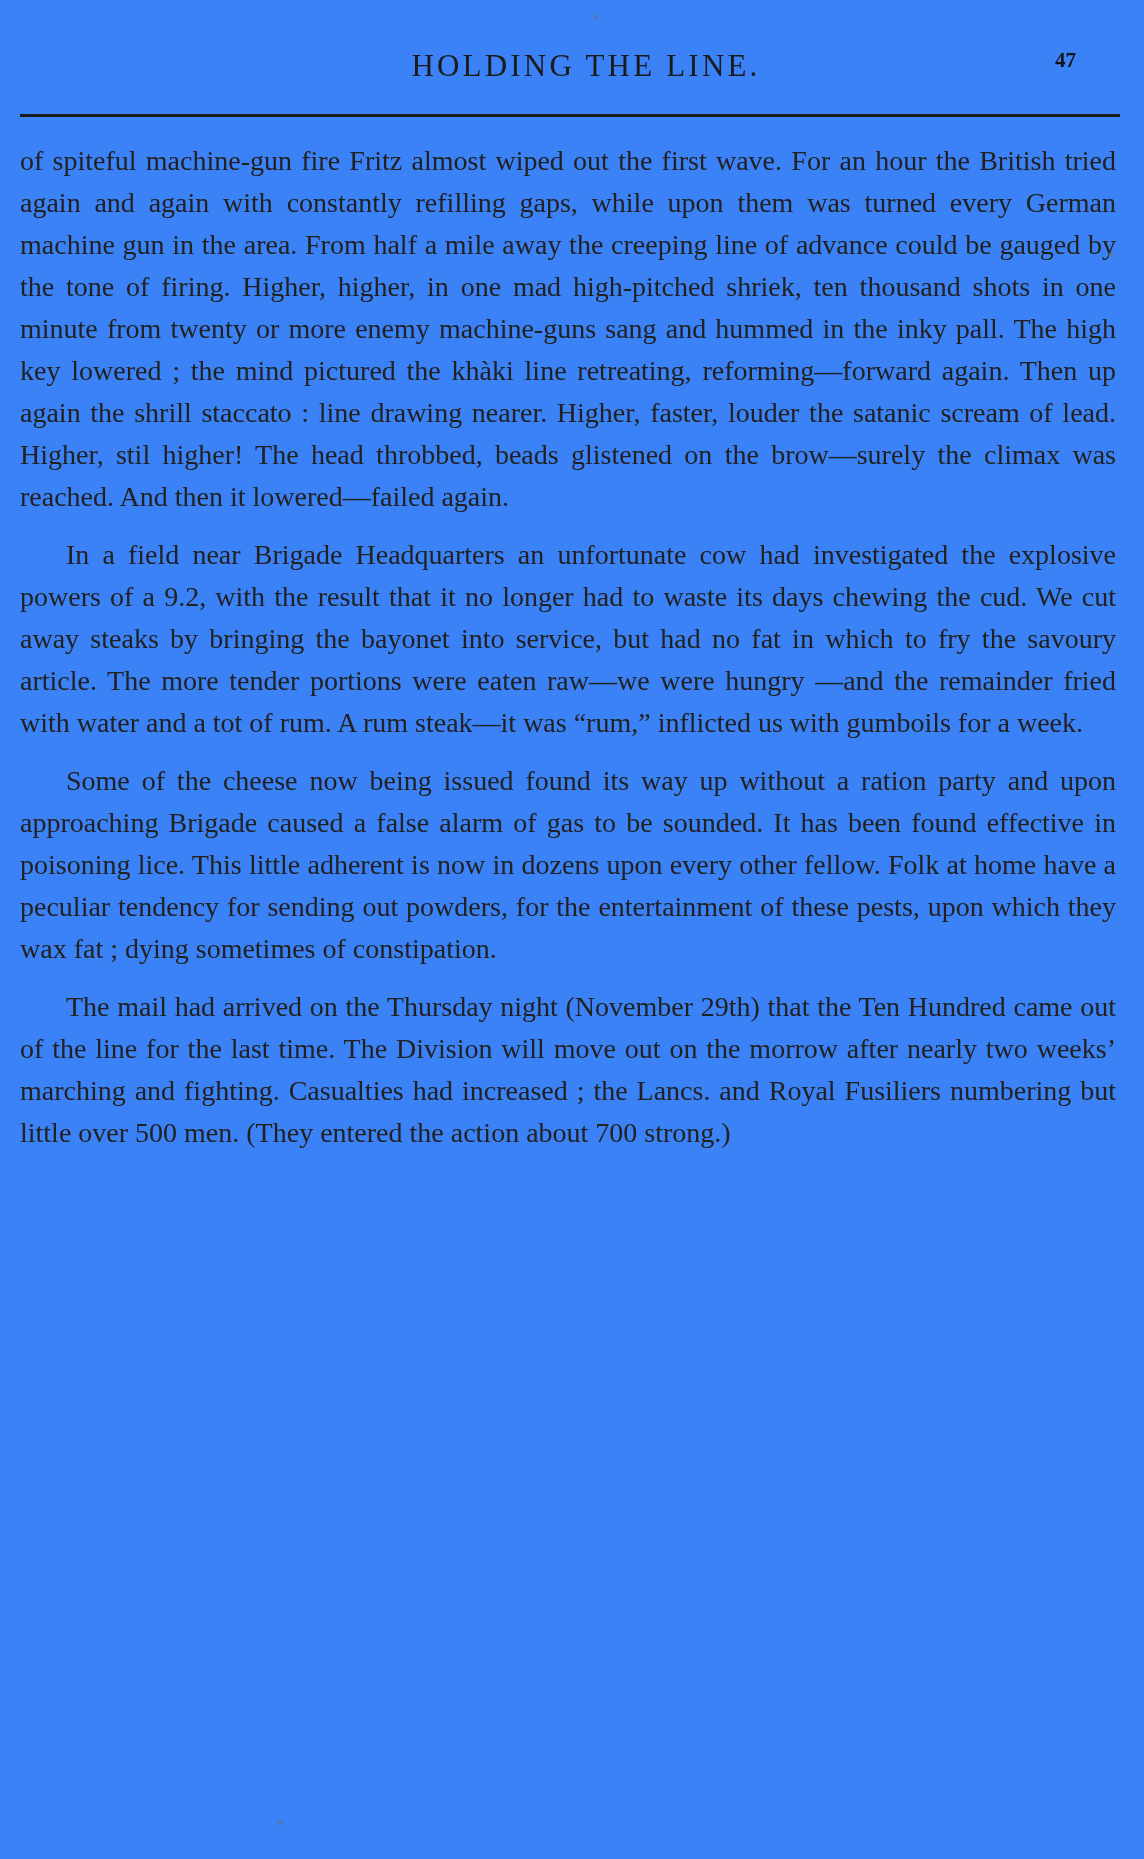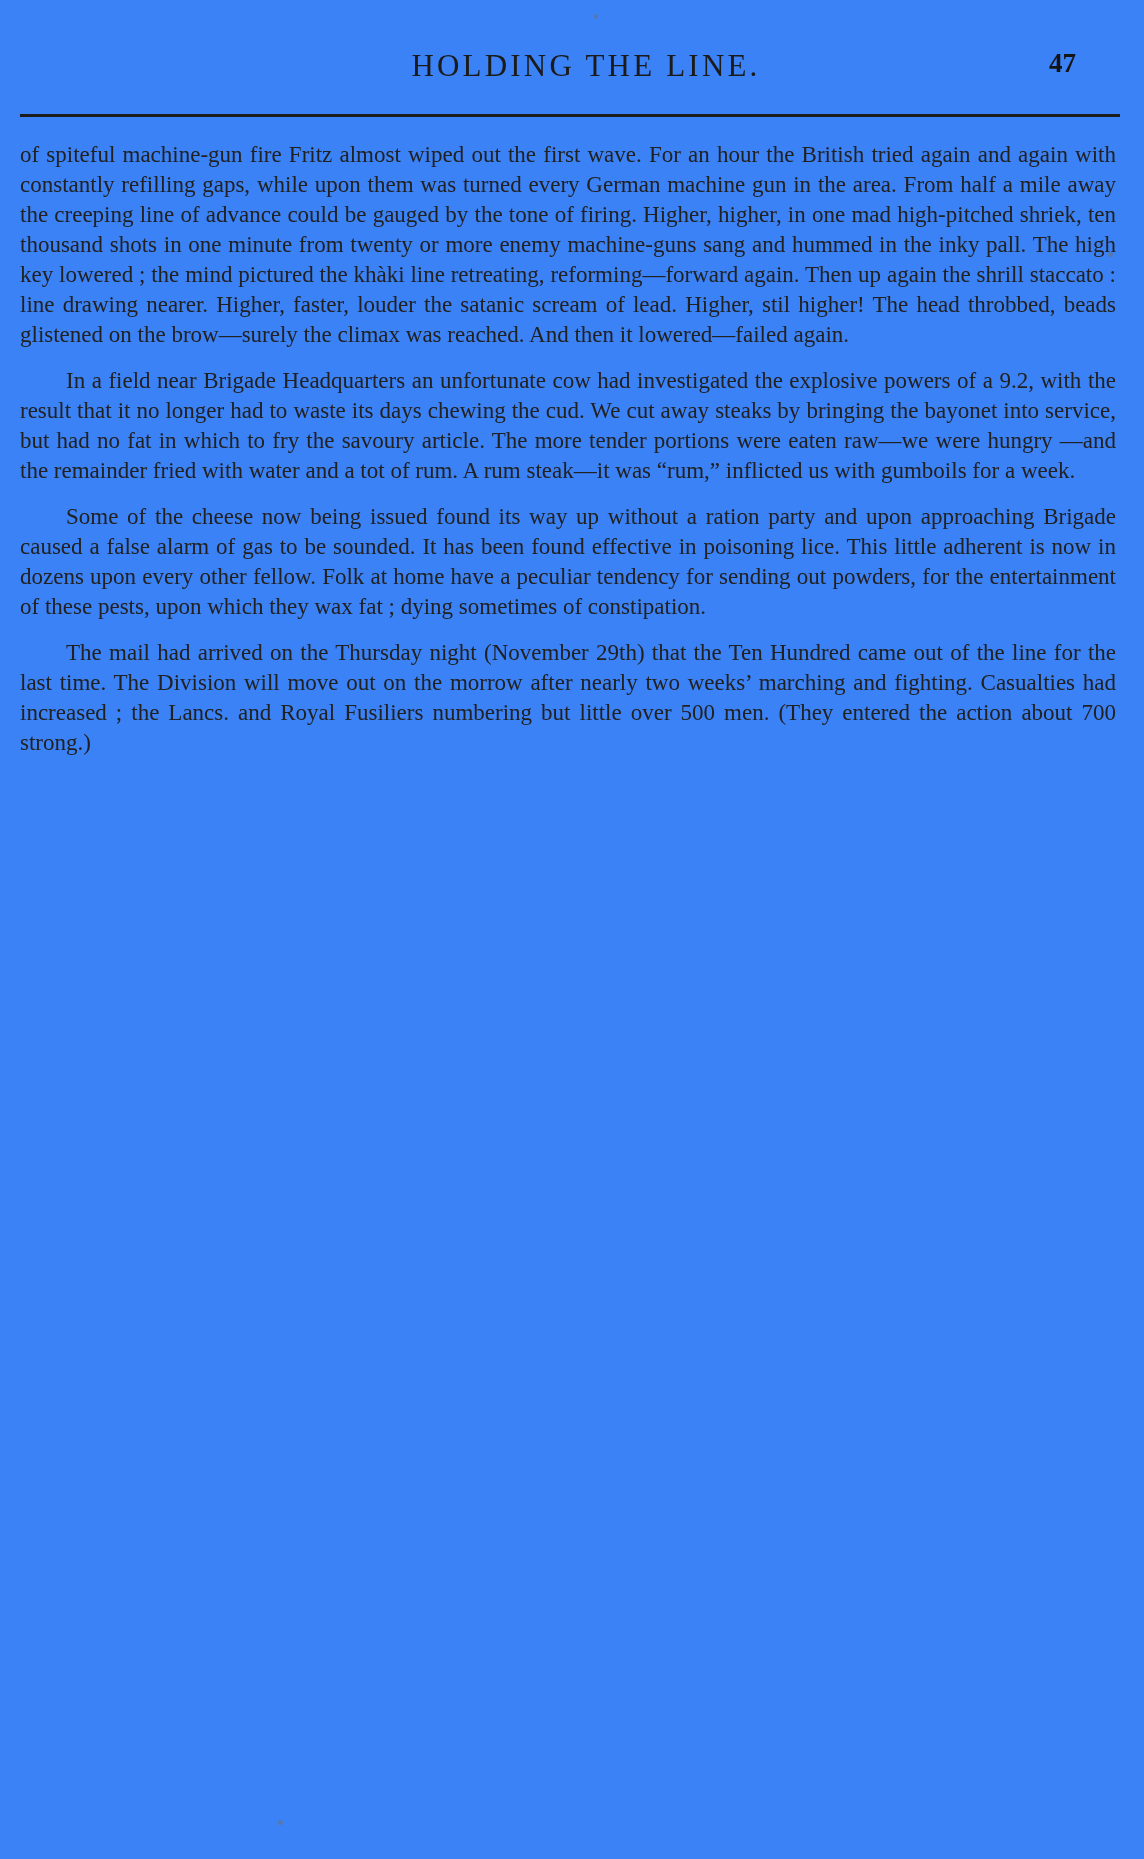--- a/index.html
+++ b/index.html
@@ -45,43 +45,43 @@
     text-align: center;
     font-size: 31px;
     letter-spacing: 3.2px;
     color: #1b1b1b;
     font-family: "Liberation Serif", serif;
   }
   .runhead-page {
     position: absolute;
     right: 78px;
     top: 0;
-    font-size: 27px;
+    font-size: 21px;
     font-weight: bold;
     color: #141414;
   }
   .rule {
     position: absolute;
     left: 20px;
     width: 1100px;
     top: 114px;
     height: 3px;
     background: #1c1c1c;
   }
   
   .col {
     position: absolute;
     left: 20px;
     top: 140px;
     width: 1100px;
   }
   p {
     margin: 0 4px 18px 0;
-    font-size: 23px;
-    line-height: 30px;
+    font-size: 28px;
+    line-height: 42px;
     text-align: justify;
     text-justify: inter-word;
     color: #212121;
     -webkit-font-smoothing: none;
   }
   p.indent {
     text-indent: 46px;
   }
   p.tight {
     margin-bottom: 16px;

